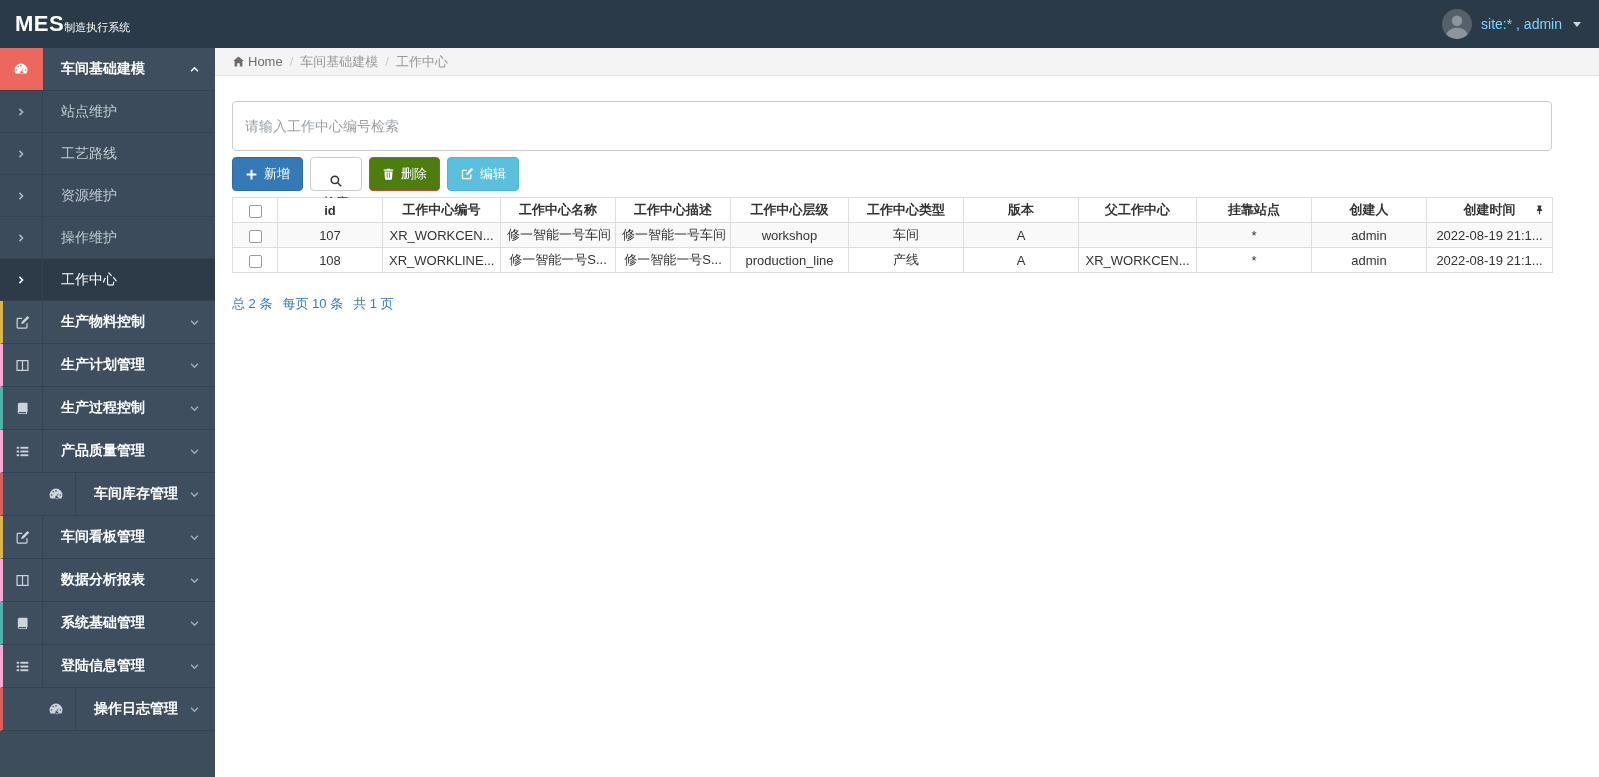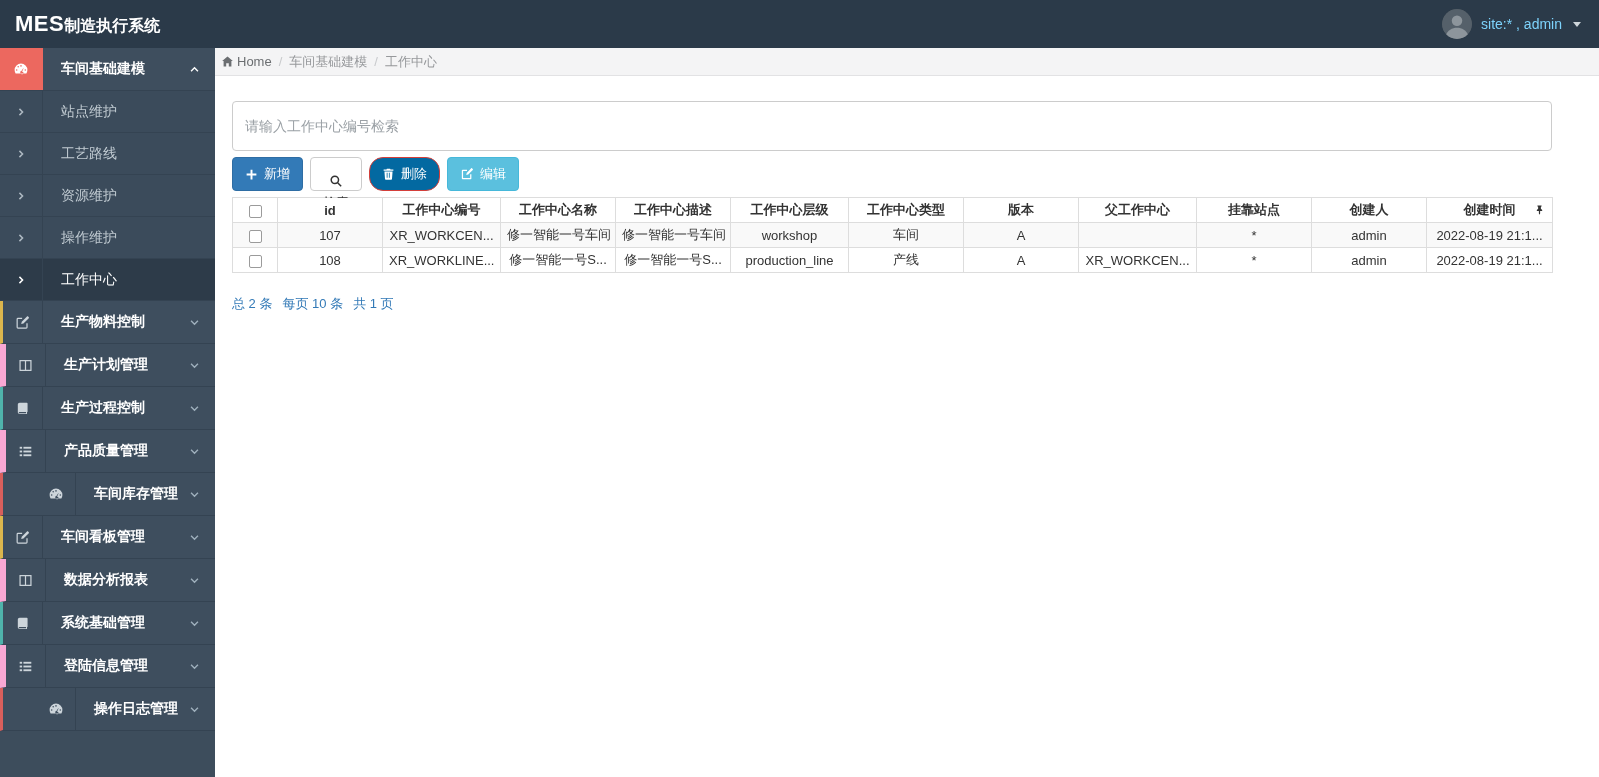--- a/index.html
+++ b/index.html
@@ -4,67 +4,67 @@
 <style>
   * { box-sizing: border-box; margin:0; padding:0; }
   html,body { width:1599px; height:777px; overflow:hidden; }
   body { font-family:"Liberation Sans","DejaVu Sans",sans-serif; background:#fff; position:relative; }
 
   
   .navbar { position:absolute; top:0; left:0; width:1599px; height:48px; background:#2b3a49;
             display:flex; align-items:center; justify-content:space-between; z-index:5; }
   .logo { padding-left:15px; color:#fff; display:flex; align-items:baseline; white-space:nowrap; }
   .logo-mes { font-size:22px; font-weight:bold; letter-spacing:.5px; }
-  .logo-suffix { font-size:16px; font-weight:bold; }
+  .logo-suffix { font-size:11px; font-weight:normal; }
   .user-menu { display:flex; align-items:center; gap:9px; padding-right:18px; color:#7dd3fc; font-size:14px; cursor:pointer; }
   .avatar { width:30px; height:30px; border-radius:50%; overflow:hidden; background:#4e565d; flex:0 0 auto; }
   .caret { width:0; height:0; border-left:4px solid transparent; border-right:4px solid transparent; border-top:5px solid #cfd6db; margin-left:2px; }
 
   
   .sidebar { position:absolute; top:48px; left:0; width:215px; bottom:0; background:#3d4d5c; }
   .srow { display:flex; align-items:stretch; height:43px; border-bottom:1px solid #344352; position:relative; cursor:pointer; background:#3e4e5e; }
   .srow.sub { height:42px; background:#3b4b5b; }
   .icon-col { width:43px; display:flex; align-items:center; justify-content:center;
               border-right:1px solid #344352; color:#cdd5db; flex:0 0 auto; }
   .srow .label { flex:1; display:flex; align-items:center; padding-left:18px; color:#fff; font-weight:bold; font-size:14px; }
   .srow.sub .label { font-weight:normal; color:#c2ccd3; }
   .srow .chev { display:flex; align-items:center; padding-right:15px; color:#9fb0bd; }
   .srow.parent-active .icon-col { background:#ec685f; color:#fff; border-right-color:#ec685f; }
   .srow.sub-active { background:#2d3b49; }
   .srow.sub-active .label { color:#fff; }
   .srow.sub .icon-col { color:#aeb9c2; }
   .srow.sub-active .icon-col { color:#fff; }
   .bl-yellow { border-left:3px solid #dcb64d; }
-  .bl-green  { border-left:6px solid #f9a8d4; }
+  .bl-green  { border-left:3px solid #f9a8d4; }
   .bl-teal   { border-left:3px solid #4fb3ab; }
   .bl-red    { border-left:3px solid #d95f5c;padding-left:33px; }
   .bl-yellow .icon-col, .bl-green .icon-col, .bl-teal .icon-col, .bl-red .icon-col { width:40px; }
   .sidebar-rest { height:47px; background:#3d4d5c; }
 
   
   .main { position:absolute; left:215px; top:48px; right:0; bottom:0; background:#fff; }
   .breadcrumb-bar { height:28px; background:#f4f4f5; border-bottom:1px solid #e2e2e4;
-                    display:flex; align-items:center; padding-left:6px; font-size:13px; gap:7px; }
+                    display:flex; align-items:center; padding-left:17px; font-size:13px; gap:7px; }
   .bc-home { display:flex; align-items:center; gap:3px; color:#6b6e71; cursor:pointer; }
   .bc-sep { color:#c8cacc; }
   .bc-item { color:#96989b; }
   .content { padding:25px 0 0 17px; }
 
   .search-input { width:1320px; height:50px; border:1px solid #ccc; border-radius:4px;
                   padding:6px 12px; font-size:14px; color:#555; outline:none; display:block; }
   .search-input::placeholder { color:#9aa0a5; }
 
   .btn-row { margin-top:6px; display:flex; gap:7px; }
   .btn { height:31px; padding:16px 12px; font-size:13px; border-radius:4px; display:inline-flex;
          align-items:center; gap:6px; border:1px solid transparent; cursor:pointer; white-space:nowrap;
          font-family:inherit; }
   .btn svg { flex:0 0 auto; }
   .btn-primary { background:#337ab7; border-color:#2e6da4; color:#fff; }
   .btn-default { background:#fff; border-color:#ccc; color:#333;flex-direction:column; }
-  .btn-danger  { background:#0369a1; border-color:#d43f3a; color:#fff;border-radius:14px; }
+  .btn-danger  { background:#4d7c0f; border-color:#d43f3a; color:#fff; }
   .btn-info    { background:#5bc0de; border-color:#46b8da; color:#fff; }
 
   .table-wrap { margin-top:6px; width:1320px; }
   table { border-collapse:collapse; width:1320px; font-size:13px; color:#333; table-layout:fixed; }
   th, td { border:1px solid #ddd; text-align:center; height:25px; padding:0 6px; overflow:hidden; white-space:nowrap; }
   th { font-weight:bold; background:#fff; position:relative; }
   tbody tr:nth-child(odd) { background:#f9f9f9; }
   tbody tr:nth-child(even) { background:#fff; }
   .cb { display:inline-block; width:13px; height:13px; background:#fff; border:1px solid #9b9b9b;
         border-radius:2px; vertical-align:middle; cursor:pointer; }

